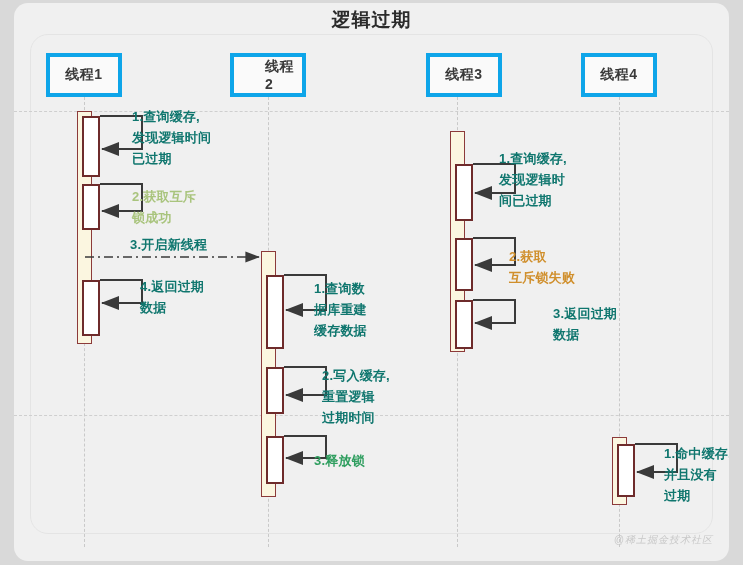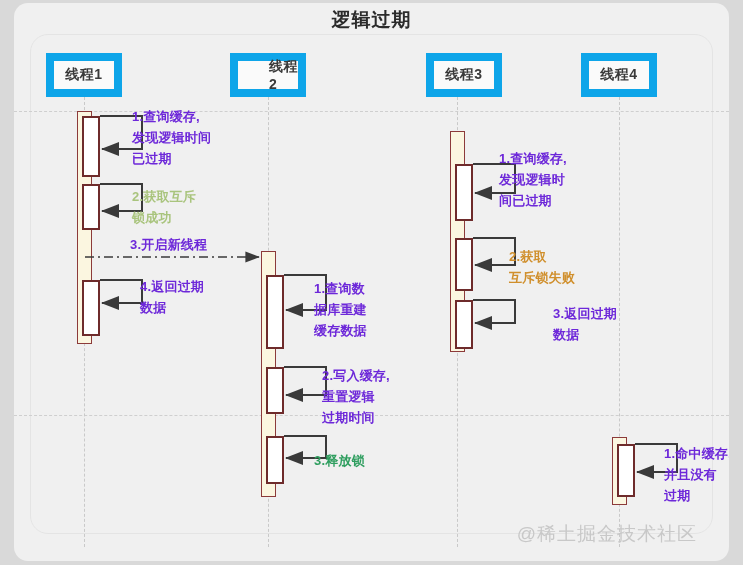--- a/index.html
+++ b/index.html
@@ -55,21 +55,21 @@
     position: absolute;
     left: 0;
     width: 715px;
     height: 0;
     border-top: 1px dashed #cfcfcf;
   }
   
   .participant {
     position: absolute;
     box-sizing: border-box;
-    border: 8px solid #0ea5e9;
+    border: 4px solid #0ea5e9;
     background: #fafafa;
     display: flex;
     align-items: center;
     justify-content: center;
     font-size: 14px;
     color: #3a3a3a;
     font-weight: 600;
     letter-spacing: 0.5px;
   }
   
@@ -101,36 +101,37 @@
     top: 0;
     width: 715px;
     height: 558px;
     pointer-events: none;
   }
   
   .msg {
     position: absolute;
     font-size: 13px;
     line-height: 21px;
-    color: #6d28d9;
+    color: #0f766e;
     font-weight: 600;
     white-space: pre;
     letter-spacing: 0.2px;
   }
   .msg.green-light { color: #a9c47d; }
   .msg.orange { color: #d08f2c; }
   .msg.green-dark { color: #2f9e5f; margin-top: 9px; }
   
   #watermark {
     position: absolute;
-    right: 32px;
+    right: 16px;
     bottom: 14px;
-    font-size: 19px;
+    font-size: 10px;
     color: #c8c8c8;
     letter-spacing: 1px;
+    font-style: italic;
   }
 </style>
 </head>
 <body>
 
 <div id="canvas">
   <div id="card">
 
     <div id="panel-edge"></div>
 

